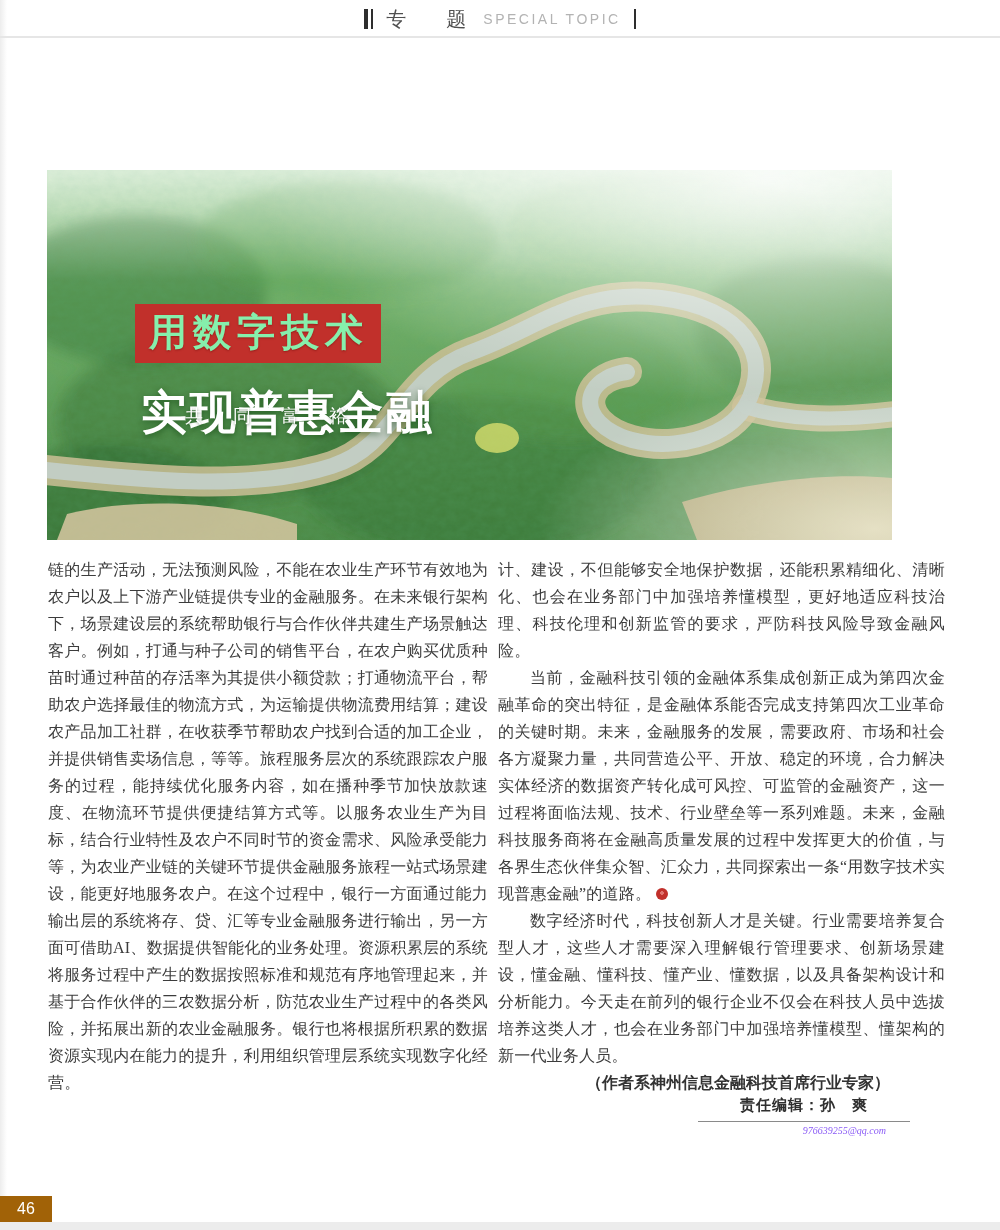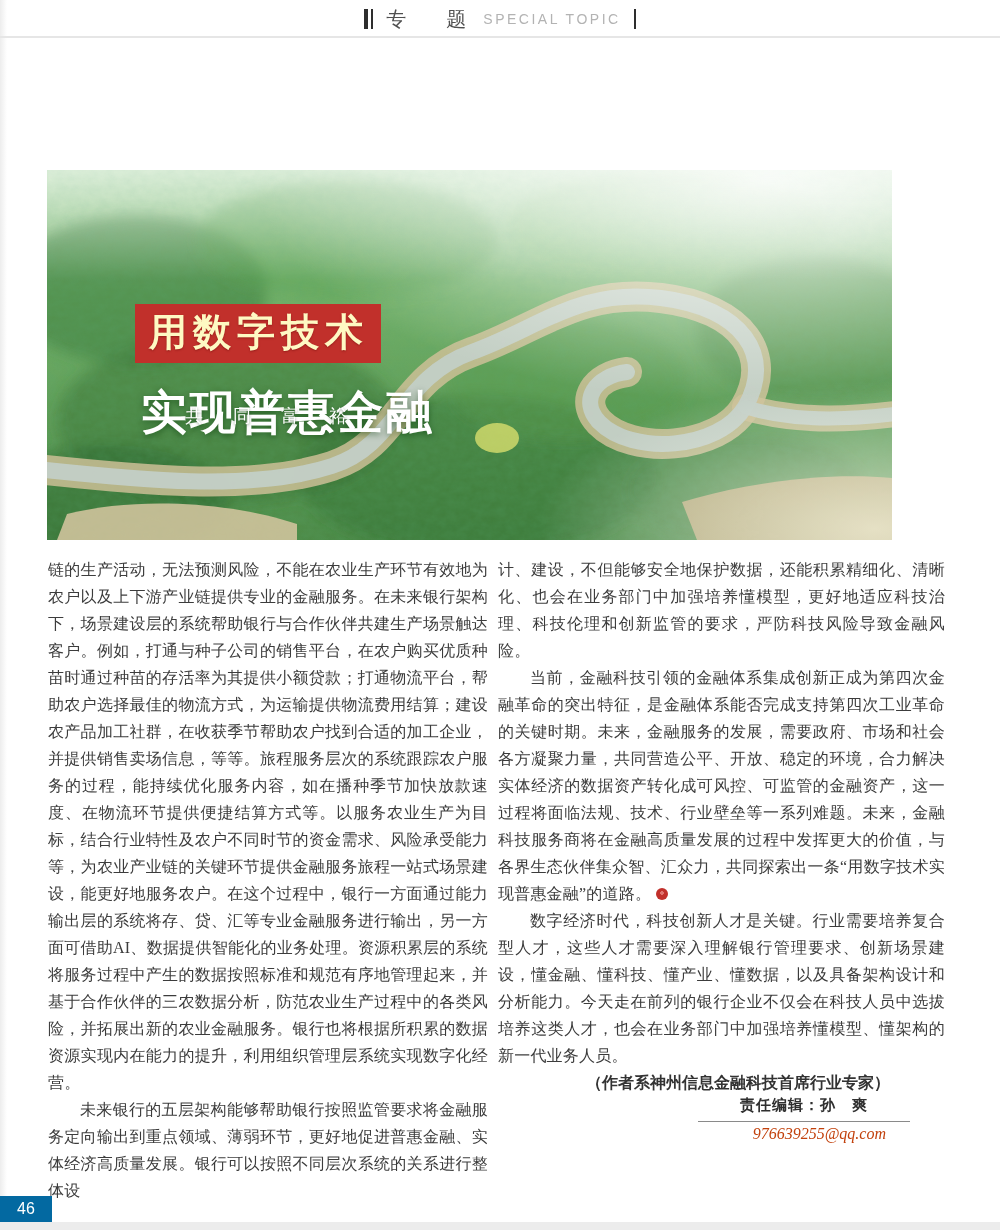--- a/index.html
+++ b/index.html
@@ -20,21 +20,21 @@
   .vbar.thick{width:4px;}
   .dbar{display:flex;gap:3px;align-items:center;}
   .topic-cn{font-size:20px;color:#4f4f4f;letter-spacing:10px;font-family:"Liberation Serif",serif;}
   .topic-en{font-size:14px;color:#b3b3b3;letter-spacing:2.5px;margin-left:-6px;}
   .header-rule{position:absolute;top:36px;left:0;width:100%;height:2px;background:#e6e6e6;}
 
   
   .hero{position:absolute;left:47px;top:170px;width:845px;height:370px;}
   .hero svg{position:absolute;left:0;top:0;width:100%;height:100%;display:block;}
   .red-banner{
-    position:absolute;left:88px;top:134px;background:#c1302b;color:#fef9c3;
+    position:absolute;left:88px;top:134px;background:#c1302b;color:#86efac;
     font-family:"Liberation Sans",sans-serif;font-weight:bold;
     font-size:38px;letter-spacing:6px;padding:3px 12px 5px 14px;
     text-shadow:0 1px 2px rgba(90,0,0,.4);}
   .main-title{
     position:absolute;left:94px;top:180px;color:#ffffff;
     font-family:"Liberation Sans",sans-serif;font-weight:bold;
     font-size:46px;letter-spacing:3px;
     text-shadow:0 2px 6px rgba(0,50,0,.5);margin-top:32px;}
   .sub-title{
     position:absolute;left:138px;top:234px;color:#ffffff;
@@ -56,25 +56,25 @@
     margin-left:5px;vertical-align:-1px;}
   .author-note{margin:4px 55px 0 0;text-align:right;font-weight:bold;font-size:16px;
     color:#333;font-family:"Liberation Sans",sans-serif;}
 
   
   .editor{position:absolute;left:698px;top:1096px;width:212px;}
   .editor-name{display:block;text-align:center;font-family:"Liberation Sans",sans-serif;
     font-weight:bold;font-size:15px;color:#2f2f2f;letter-spacing:1px;
     padding-bottom:6px;border-bottom:1.5px solid #8a8a8a;}
   .editor-email{display:block;text-align:right;padding:3px 24px 0 0;
-    font-style:italic;font-size:16px;color:#c2410c;}
+    font-style:italic;font-size:10px;color:#8b5cf6;}
 
   
   .page-badge{position:absolute;left:0;top:1196px;width:52px;height:26px;
-    background:#0369a1;color:#ffffff;font-family:"Liberation Sans",sans-serif;
+    background:#a16207;color:#ffffff;font-family:"Liberation Sans",sans-serif;
     font-size:16px;display:flex;align-items:center;justify-content:center;}
 </style>
 </head>
 <body>
 
 <div class="page">
   <div class="scan-left"></div>
 
   <div class="header">
     <span class="dbar">
@@ -142,21 +142,20 @@
       <rect width="845" height="110" fill="url(#topfade)"></rect>
     </svg>
     <div class="red-banner">用数字技术</div>
     <div class="main-title">实现普惠金融</div>
     <div class="sub-title">共同富裕</div>
   </div>
 
   <div class="article">
     <div class="col left">
       <p>链的生产活动，无法预测风险，不能在农业生产环节有效地为农户以及上下游产业链提供专业的金融服务。在未来银行架构下，场景建设层的系统帮助银行与合作伙伴共建生产场景触达客户。例如，打通与种子公司的销售平台，在农户购买优质种苗时通过种苗的存活率为其提供小额贷款；打通物流平台，帮助农户选择最佳的物流方式，为运输提供物流费用结算；建设农产品加工社群，在收获季节帮助农户找到合适的加工企业，并提供销售卖场信息，等等。旅程服务层次的系统跟踪农户服务的过程，能持续优化服务内容，如在播种季节加快放款速度、在物流环节提供便捷结算方式等。以服务农业生产为目标，结合行业特性及农户不同时节的资金需求、风险承受能力等，为农业产业链的关键环节提供金融服务旅程一站式场景建设，能更好地服务农户。在这个过程中，银行一方面通过能力输出层的系统将存、贷、汇等专业金融服务进行输出，另一方面可借助AI、数据提供智能化的业务处理。资源积累层的系统将服务过程中产生的数据按照标准和规范有序地管理起来，并基于合作伙伴的三农数据分析，防范农业生产过程中的各类风险，并拓展出新的农业金融服务。银行也将根据所积累的数据资源实现内在能力的提升，利用组织管理层系统实现数字化经营。</p>
-      <p class="indent">未来银行的五层架构能够帮助银行按照监管要求将金融服务定向输出到重点领域、薄弱环节，更好地促进普惠金融、实体经济高质量发展。银行可以按照不同层次系统的关系进行整体设</p>
     </div>
     <div class="col right">
       <p>计、建设，不但能够安全地保护数据，还能积累精细化、清晰化、也会在业务部门中加强培养懂模型，更好地适应科技治理、科技伦理和创新监管的要求，严防科技风险导致金融风险。</p>
       <p class="indent"><span>当前，金融科技引领的金融体系集成创新正成为第四次金融革命的突出特征，是金融体系能否完成支持第四次工业革命的关键时期。未来，金融服务的发展，需要政府、市场和社会各方凝聚力量，共同营造公平、开放、稳定的环境，合力解决实体经济的数据资产转化成可风控、可监管的金融资产，这一过程将面临法规、技术、行业壁垒等一系列难题。未来，金融科技服务商将在金融高质量发展的过程中发挥更大的价值，与各界生态伙伴集众智、汇众力，共同探索出一条“用数字技术实现普惠金融”的道路。</span><span class="endmark"></span></p>
       <p class="indent">数字经济时代，科技创新人才是关键。行业需要培养复合型人才，这些人才需要深入理解银行管理要求、创新场景建设，懂金融、懂科技、懂产业、懂数据，以及具备架构设计和分析能力。今天走在前列的银行企业不仅会在科技人员中选拔培养这类人才，也会在业务部门中加强培养懂模型、懂架构的新一代业务人员。</p>
       <div class="author-note">（作者系神州信息金融科技首席行业专家）</div>
     </div>
   </div>
 
   <div class="editor">

